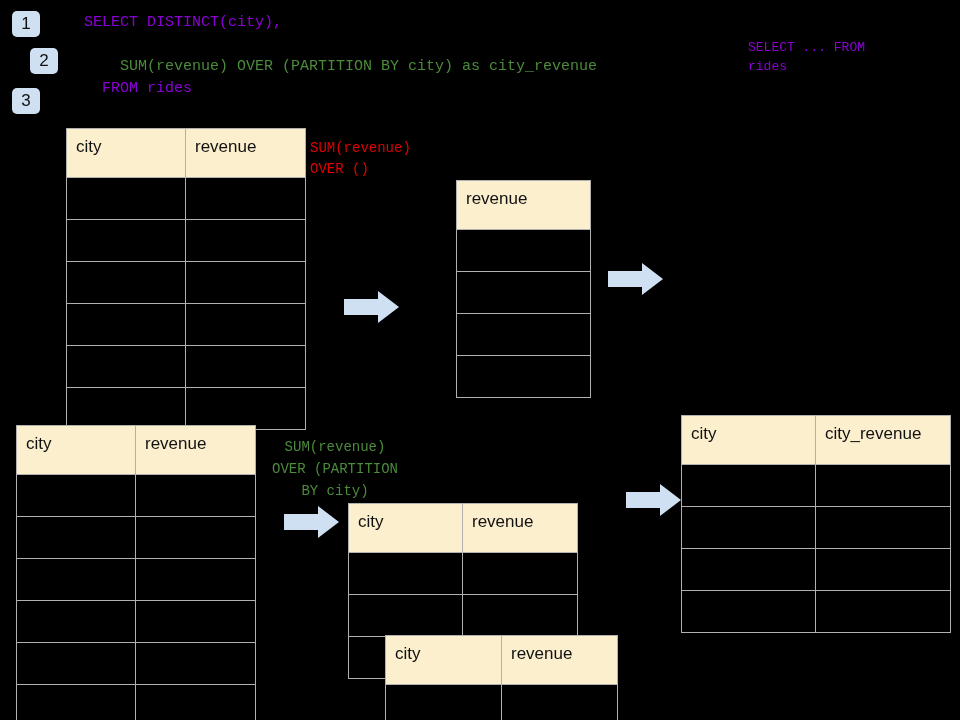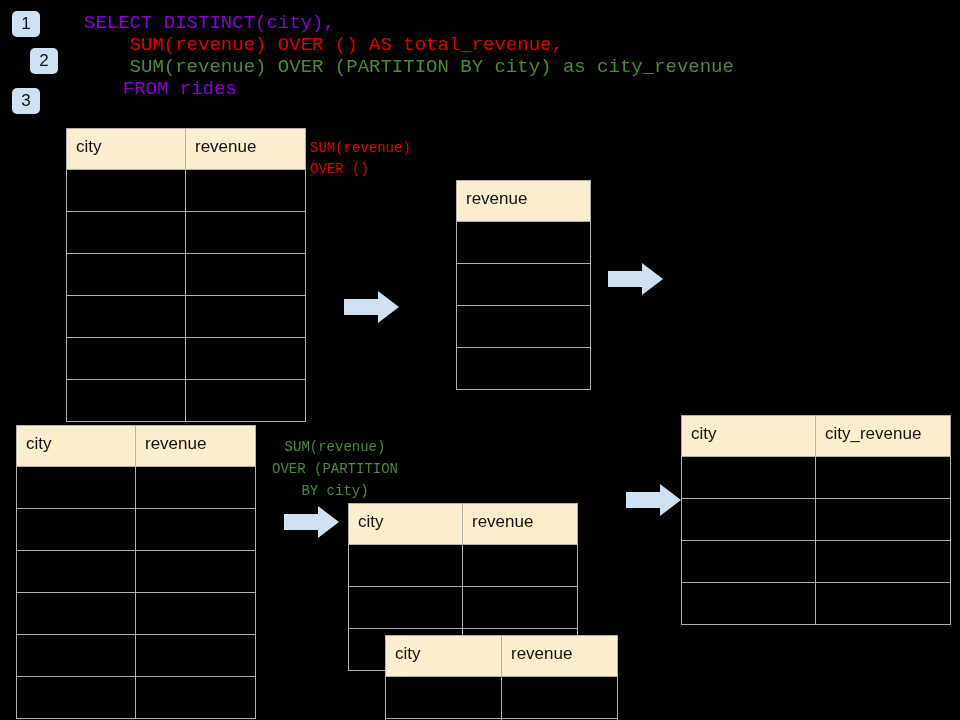--- a/index.html
+++ b/index.html
@@ -28,21 +28,21 @@
     font-family: "Liberation Sans", sans-serif;
     font-size: 17px;
     line-height: 26px;
     text-align: center;
   }
 
   
   .code {
     position: absolute;
     font-family: "Liberation Mono", "DejaVu Sans Mono", monospace;
-    font-size: 19px;
+    font-size: 15px;
     line-height: 22px;
     white-space: pre;
     letter-spacing: 0px;
   }
   .code-purple { color: #8c00d7; }
   .code-red    { color: #e00000; }
   .code-green  { color: #4b8b3b; text-align: center; }
 
   .note {
     position: absolute;
@@ -67,21 +67,21 @@
     height: 41px;
   }
   .tbl th {
     border: 1px solid #b0b0b0;
     background: #fcefcd;
     color: #111111;
     font-family: "Liberation Sans", sans-serif;
     font-size: 17px;
     font-weight: normal;
     text-align: left;
-    padding: 0 0 4px 9px;
+    padding: 0 0 12px 9px;
     height: 36px;
   }
 
   
   .arrow {
     position: absolute;
     width: 56px;
     height: 34px;
   }
   .arrow svg { display: block; }
@@ -89,24 +89,25 @@
 </head>
 <body>
 
 <div id="canvas">
 
   <div class="badge" style="left:12px; top:11px;">1</div>
   <div class="badge" style="left:30px; top:48px;">2</div>
   <div class="badge" style="left:12px; top:88px;">3</div>
 
   <div class="code code-purple" style="left:84px; top:12px;">SELECT DISTINCT(city),</div>
-  <div class="code code-red" style="left:84px; top:34px;">    SUM(revenue) OVER () AS total_revenue,</div>
   <div class="code code-green" style="left:84px; top:56px;">    SUM(revenue) OVER (PARTITION BY city) as city_revenue</div>
-  <div class="code code-purple" style="left:100px; top:78px;">  FROM rides</div>
-
+  <div class="code code-purple" style="left:84px; top:78px;">  FROM rides</div>
+
+  <div class="note note-purple" style="left:748px; top:38px;">SELECT ... FROM
+rides</div>
 
   <div class="code code-red" style="left:310px; top:138px; font-size:14px; line-height:21px;">SUM(revenue)
 OVER ()</div>
 
   <div class="code code-green" style="left:272px; top:436px; font-size:14px; line-height:22px;">SUM(revenue)
 OVER (PARTITION
 BY city)</div>
 
   <table class="tbl" style="left:66px; top:128px; width:239px;">
     <colgroup>

